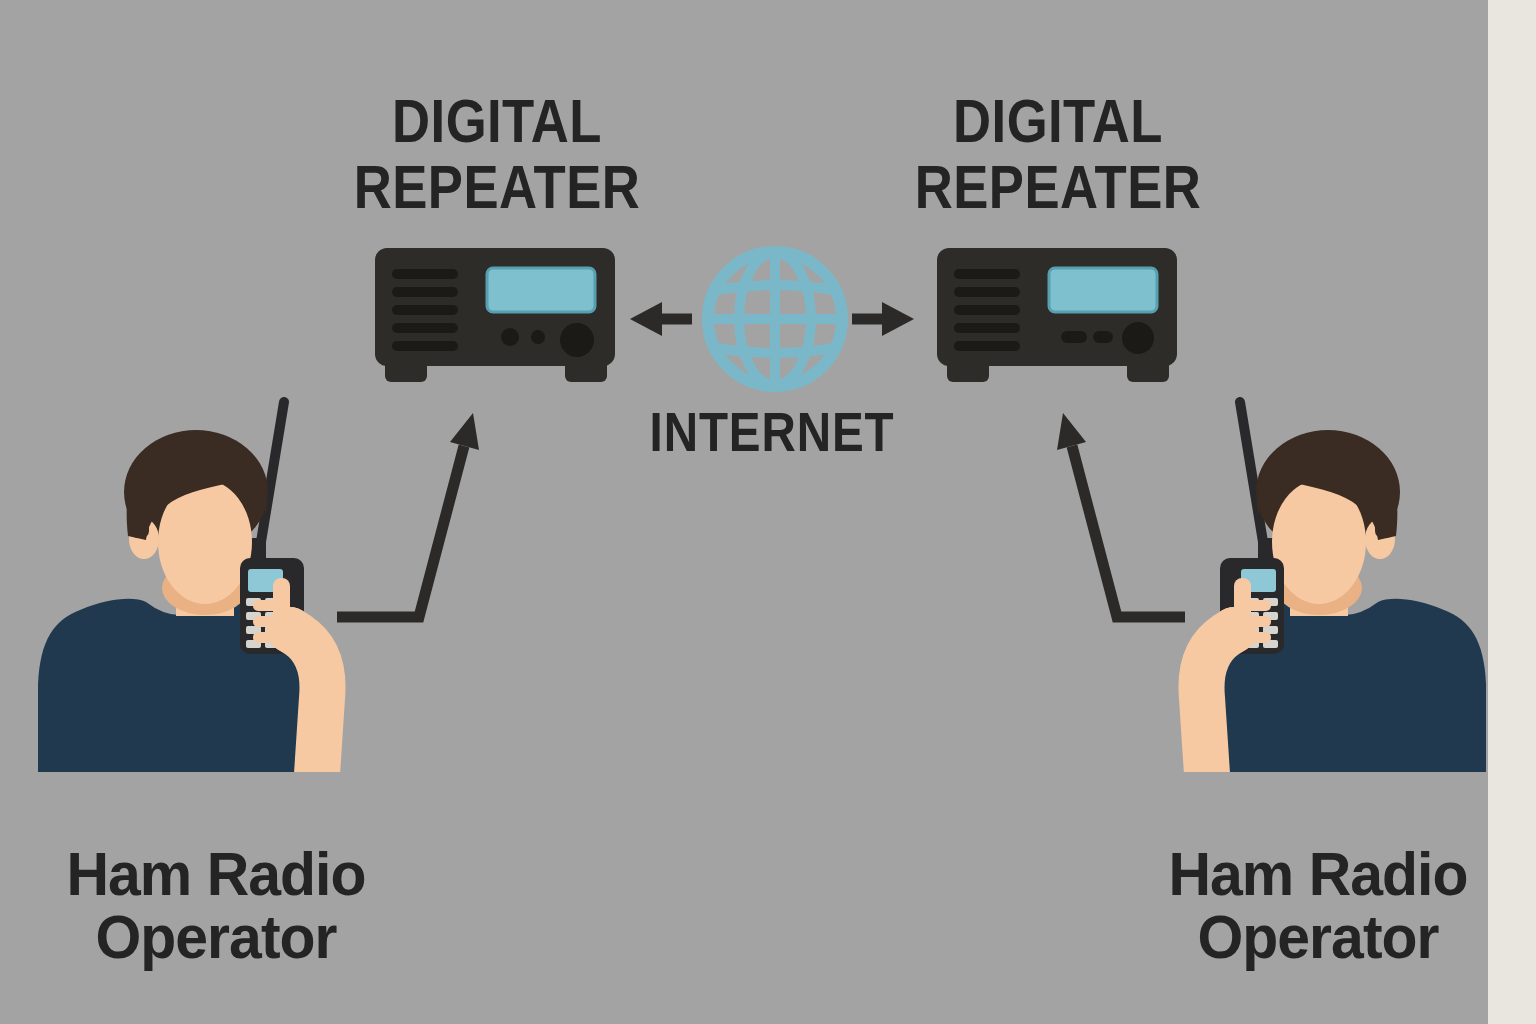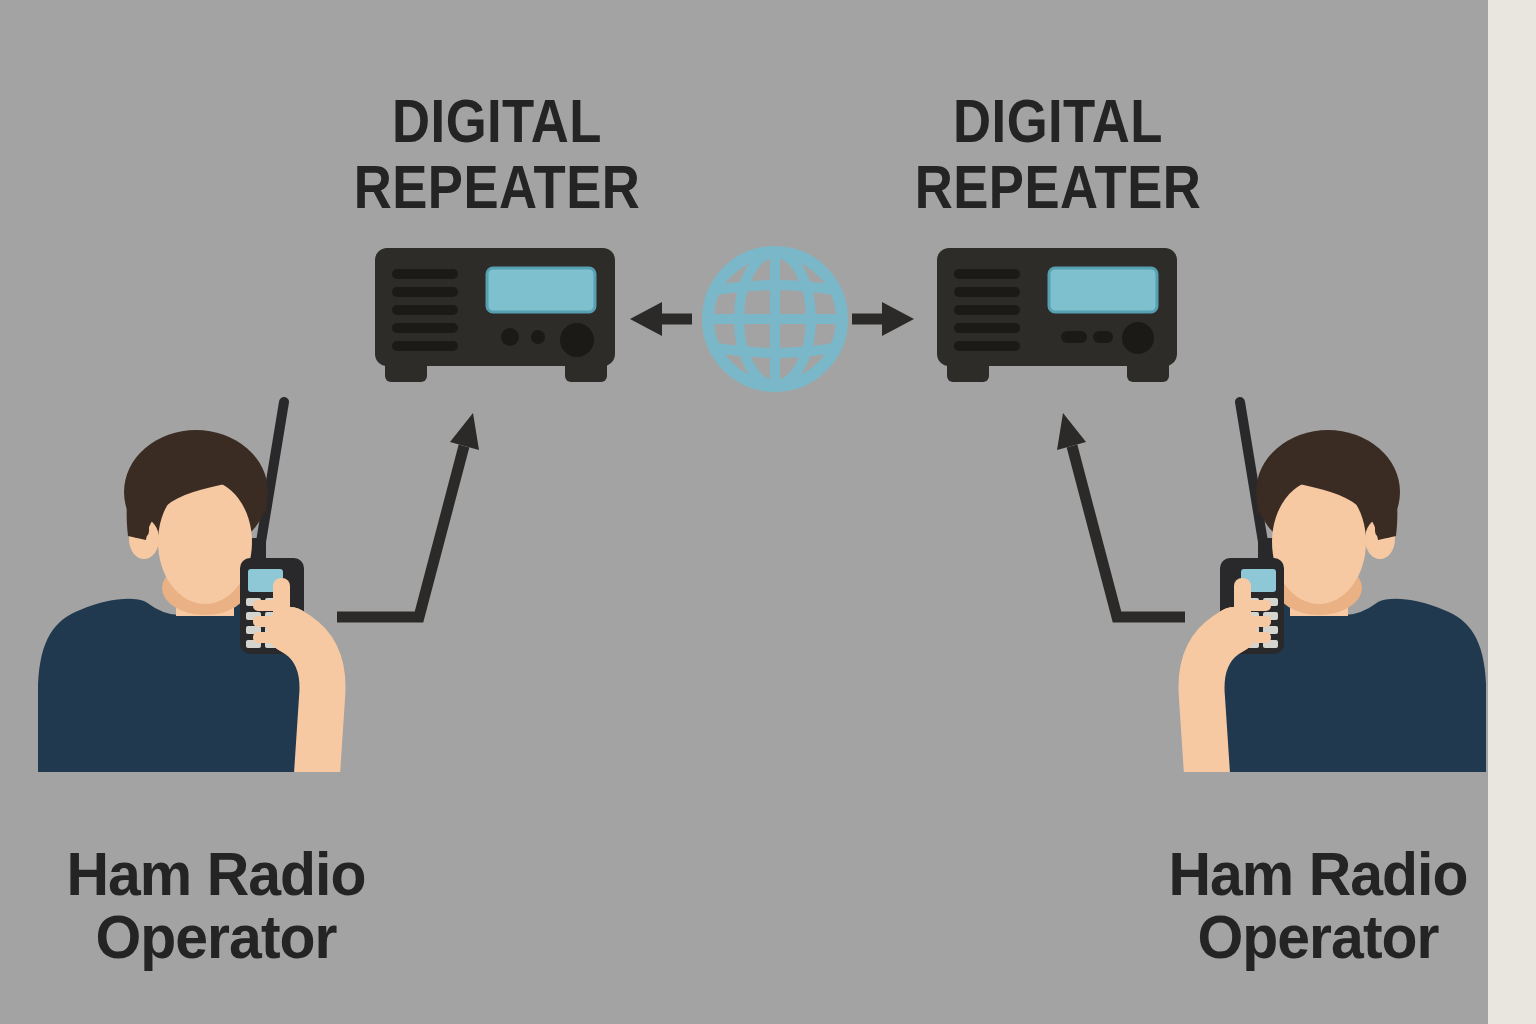--- a/index.html
+++ b/index.html
@@ -154,20 +154,25 @@
     </div>
   </div>
 
   <div class="abs diagram-label repeater-label lbl-rep-right">
     <div class="condense">
       <div>DIGITAL</div>
       <div>REPEATER</div>
     </div>
   </div>
 
+  <div class="abs diagram-label internet-label lbl-internet">
+    <div class="condense">
+      <div>INTERNET</div>
+    </div>
+  </div>
 
   <div class="abs diagram-label operator-label lbl-op-left">
     <div class="condense-soft">
       <div>Ham Radio</div>
       <div>Operator</div>
     </div>
   </div>
 
   <div class="abs diagram-label operator-label lbl-op-right">
     <div class="condense-soft">

